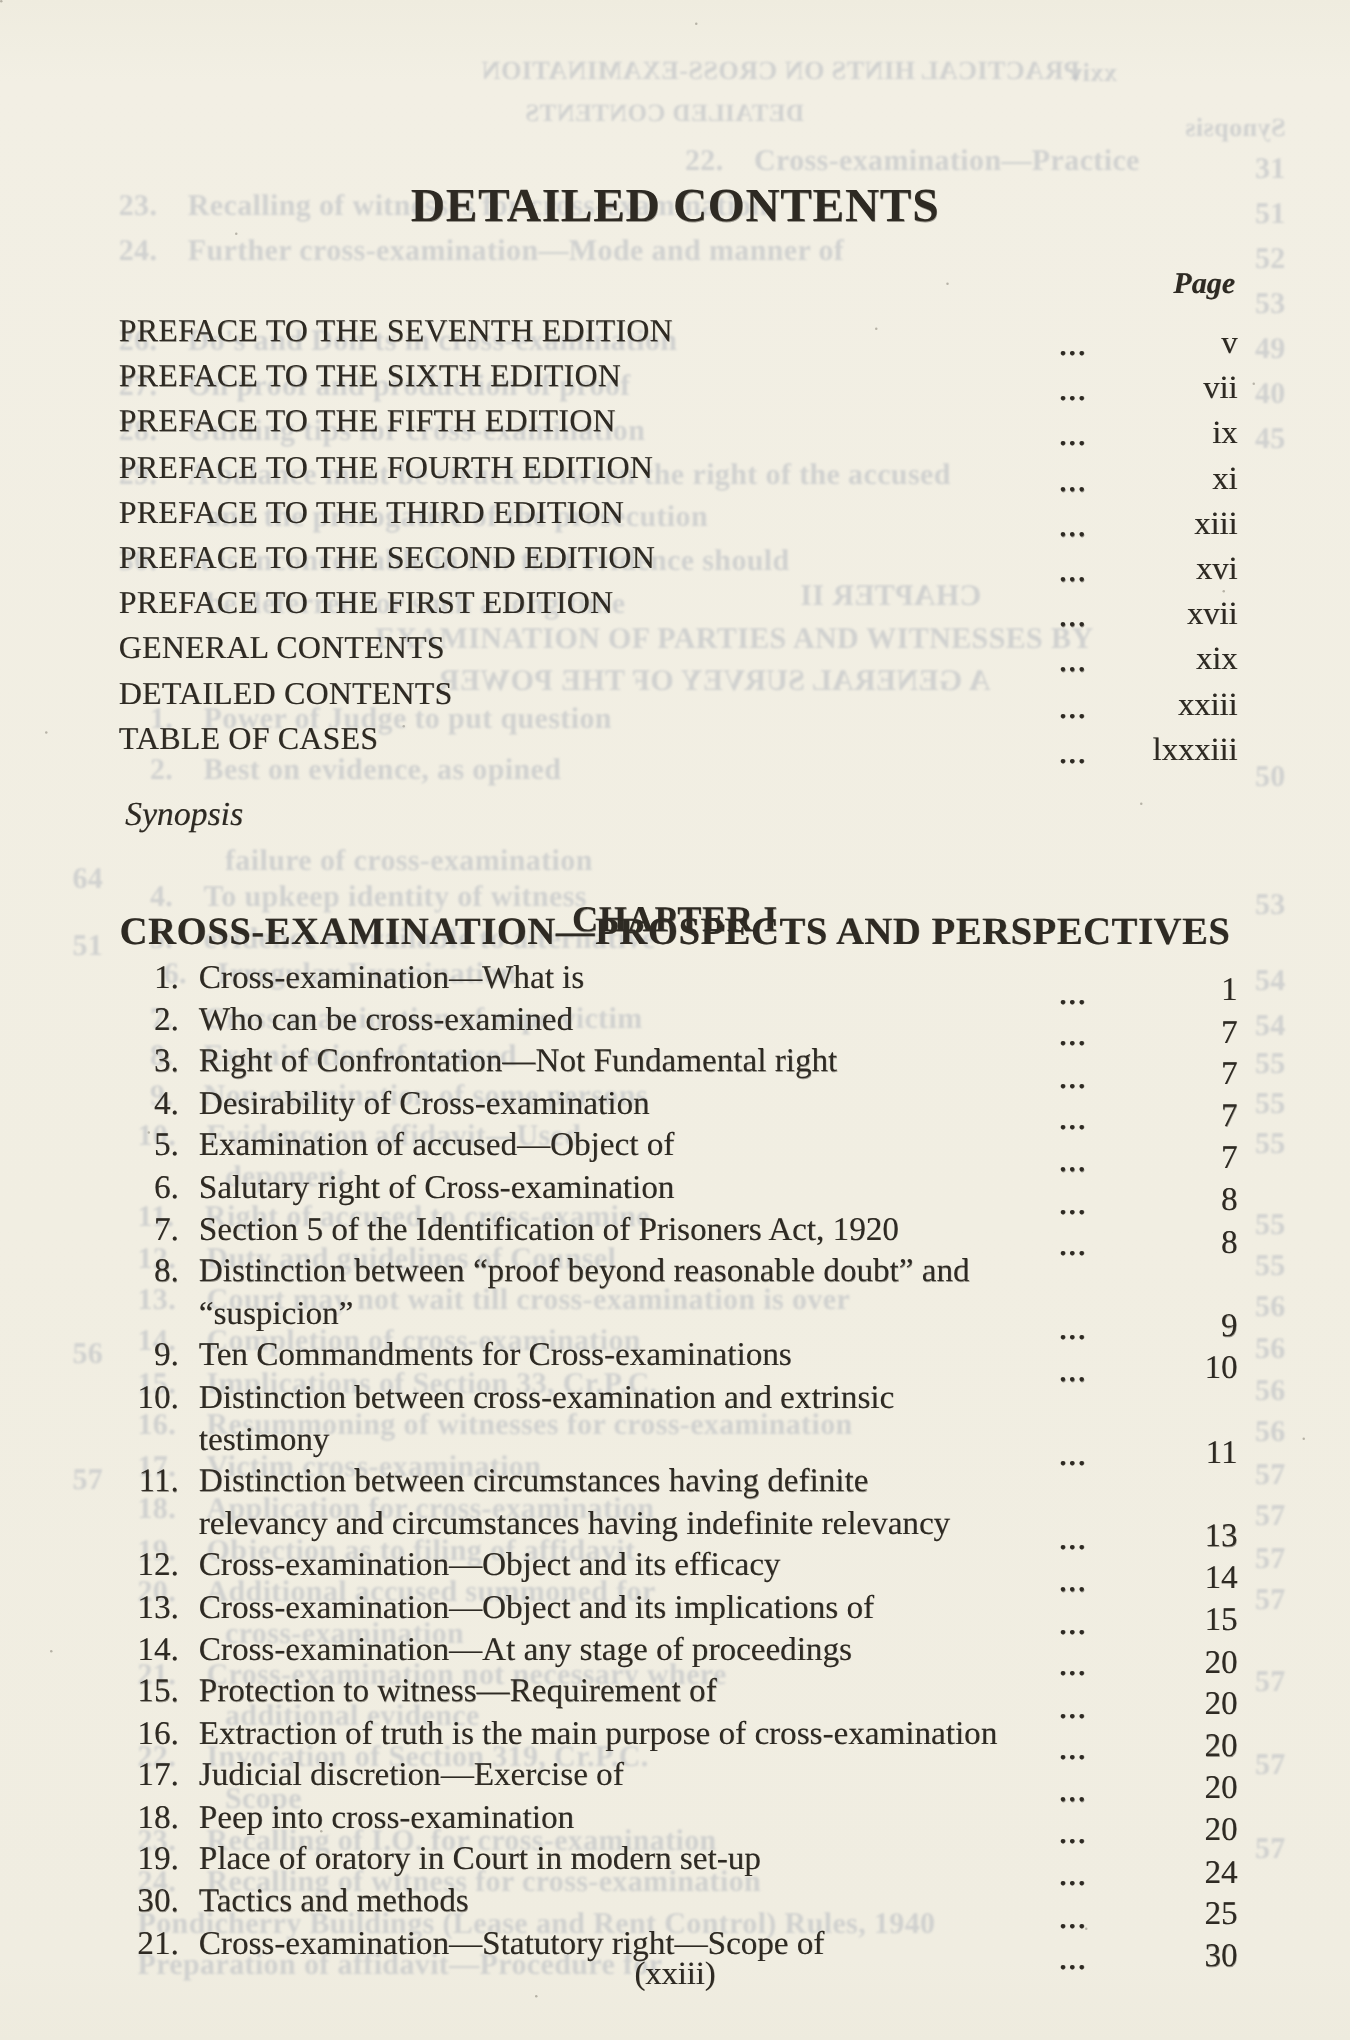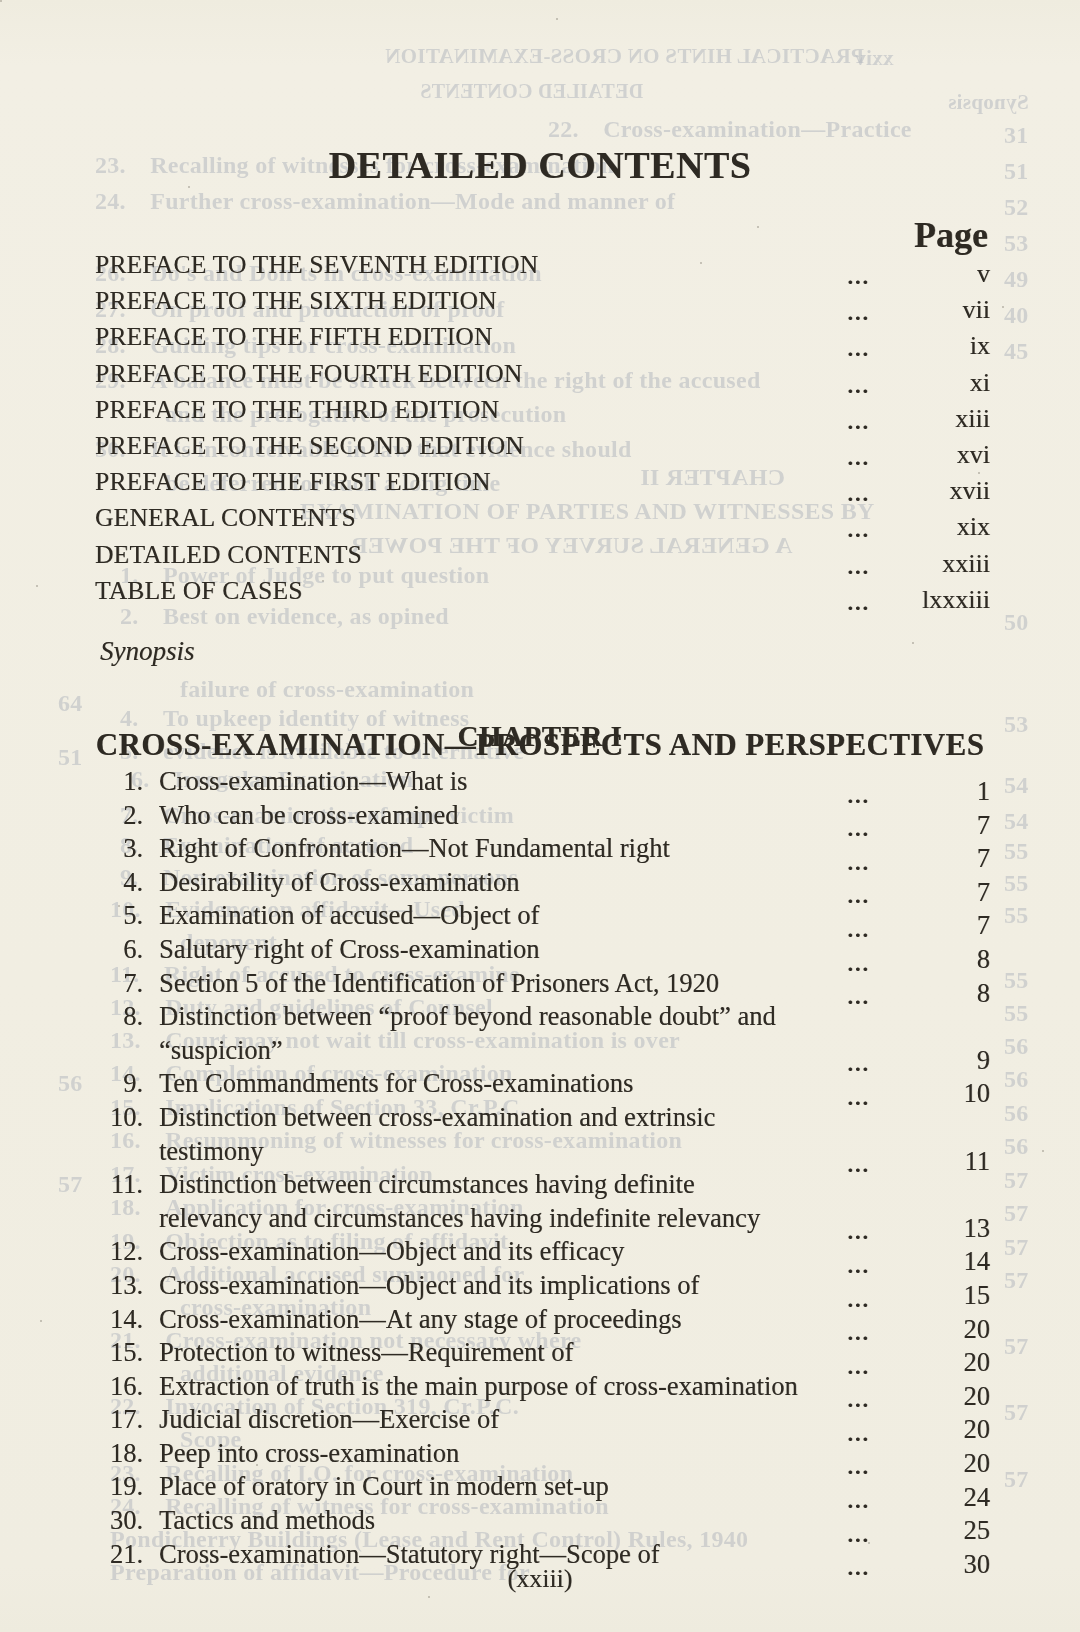--- a/index.html
+++ b/index.html
@@ -19,21 +19,21 @@
   .bleed{position:absolute;inset:0;z-index:1;}
   .ghost{
     position:absolute;white-space:nowrap;font-weight:700;
     color:#b6bac0;opacity:.55;filter:blur(0.7px);
     font-size:24px;letter-spacing:.3px;
   }
   .ghost.mir{transform:scaleX(-1);}
   .ink{z-index:2;text-shadow:.4px .2px .3px rgba(46,42,35,.45);}
   .title{position:absolute;top:143px;left:0;width:100%;text-align:center;
     font-size:38px;font-weight:700;letter-spacing:.5px;}
-  .pagecol{position:absolute;top:214px;right:92px;font-weight:700;font-size:36px;}
+  .pagecol{position:absolute;top:214px;right:92px;font-style:italic;font-weight:700;font-size:24px;}
   .fm{position:absolute;top:250px;left:95px;width:895px;}
   .fm-row{position:relative;height:36.2px;}
   .fm-label{font-size:25.5px;letter-spacing:.2px;}
   .lead{position:absolute;right:120px;font-size:22px;font-weight:700;letter-spacing:2px;line-height:22px;}
   .fm-row .lead{top:16px;}
   .fm-pg{position:absolute;right:0;top:9px;font-size:26px;}
   .synopsis{position:absolute;left:100px;top:636px;font-style:italic;font-size:27px;}
   .ch-no{position:absolute;top:692px;left:0;width:100%;text-align:center;font-weight:700;font-size:29px;letter-spacing:.5px;margin-top:28px;}
   .ch-title{position:absolute;top:727px;left:0;width:100%;text-align:center;font-weight:700;font-size:31px;letter-spacing:.4px;}
   .items{position:absolute;top:765px;left:95px;width:895px;}

